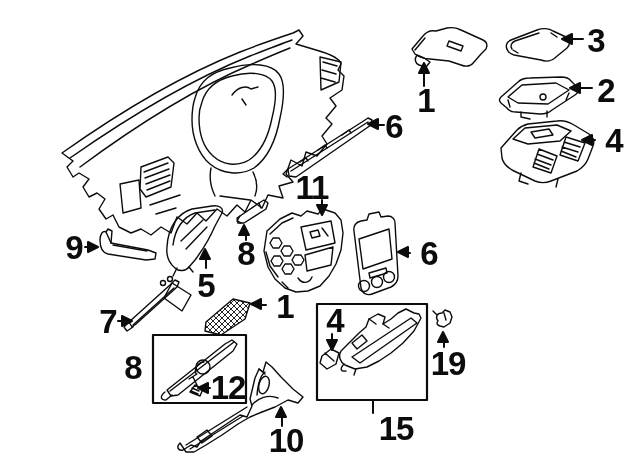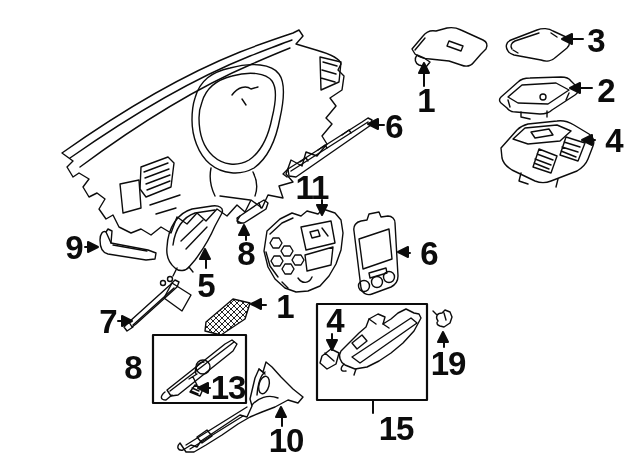--- a/index.html
+++ b/index.html
@@ -280,18 +280,18 @@
   <div class="callout" style="left:614px;top:140px">4</div>
   <div class="callout" style="left:206px;top:285px">5</div>
   <div class="callout" style="left:394px;top:126px">6</div>
   <div class="callout" style="left:108px;top:321px">7</div>
   <div class="callout" style="left:246px;top:253px">8</div>
   <div class="callout" style="left:74px;top:247px">9</div>
   <div class="callout" style="left:429px;top:253px">6</div>
   <div class="callout" style="left:312px;top:187px">11</div>
   <div class="callout" style="left:285px;top:306px">1</div>
   <div class="callout" style="left:133px;top:367px">8</div>
-  <div class="callout" style="left:228px;top:387px">13</div>
+  <div class="callout" style="left:228px;top:387px">12</div>
   <div class="callout" style="left:396px;top:428px">15</div>
   <div class="callout" style="left:286px;top:440px">10</div>
   <div class="callout" style="left:335px;top:320px">4</div>
   <div class="callout" style="left:448px;top:363px">19</div>
 </div>
 
 </body></html>

